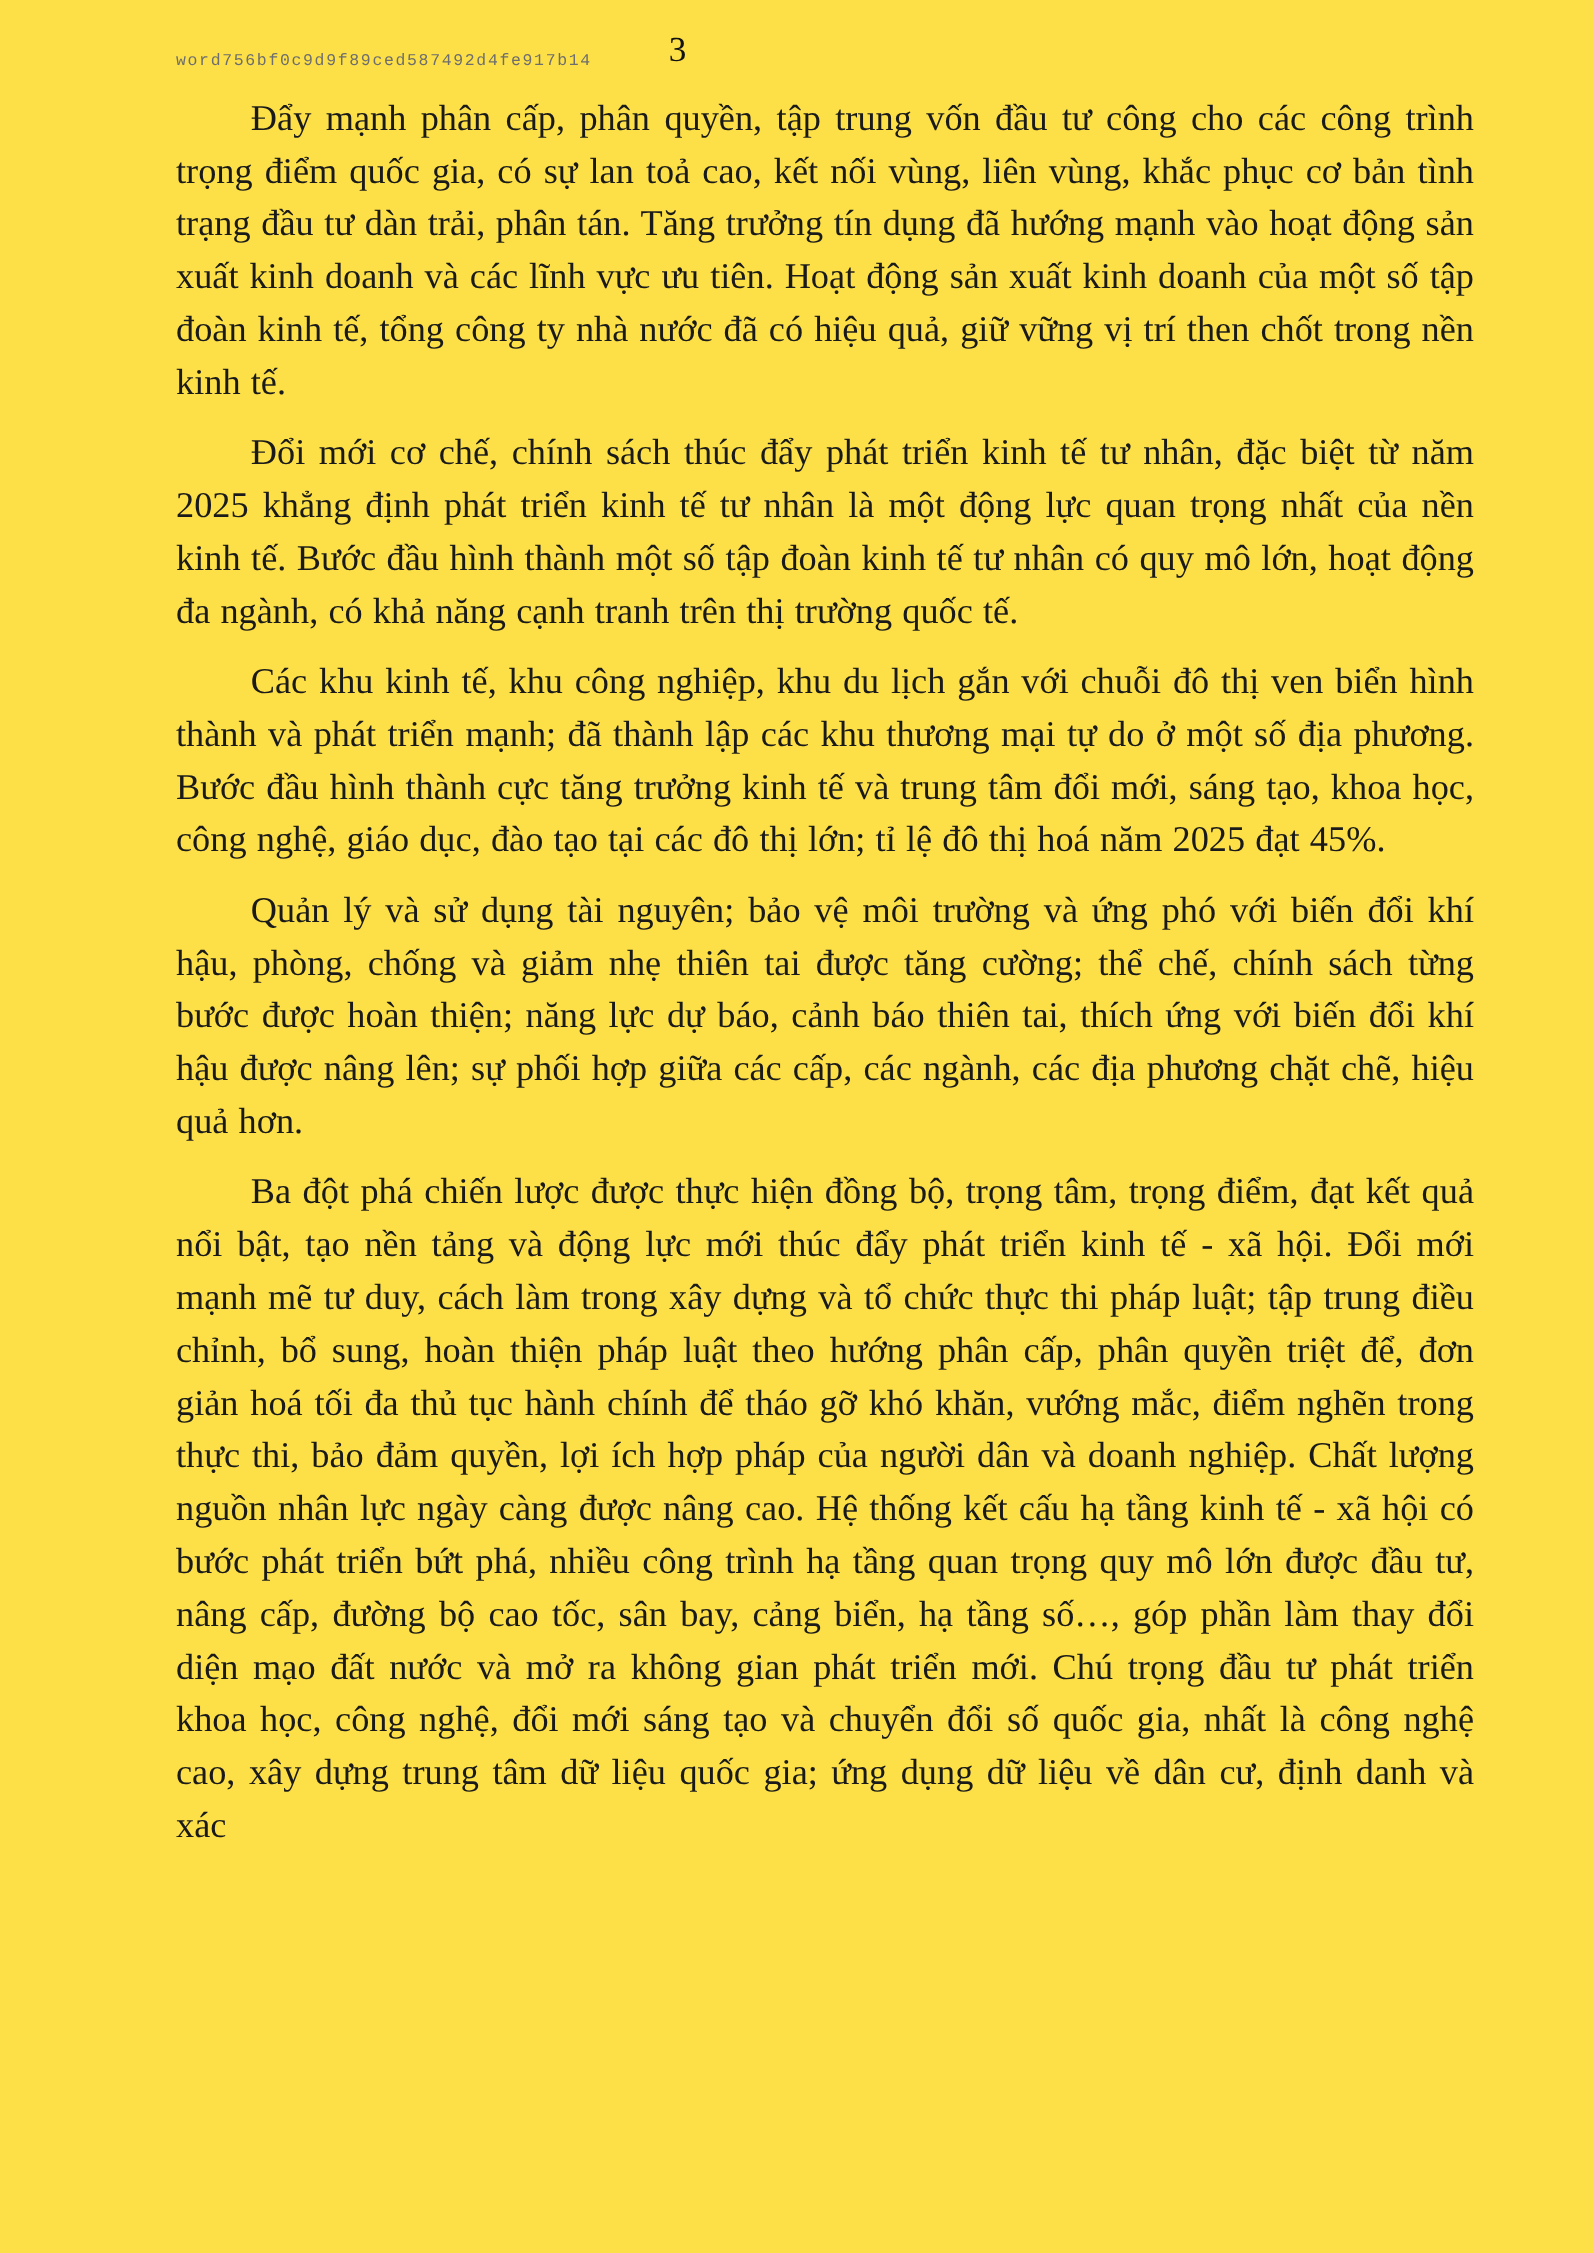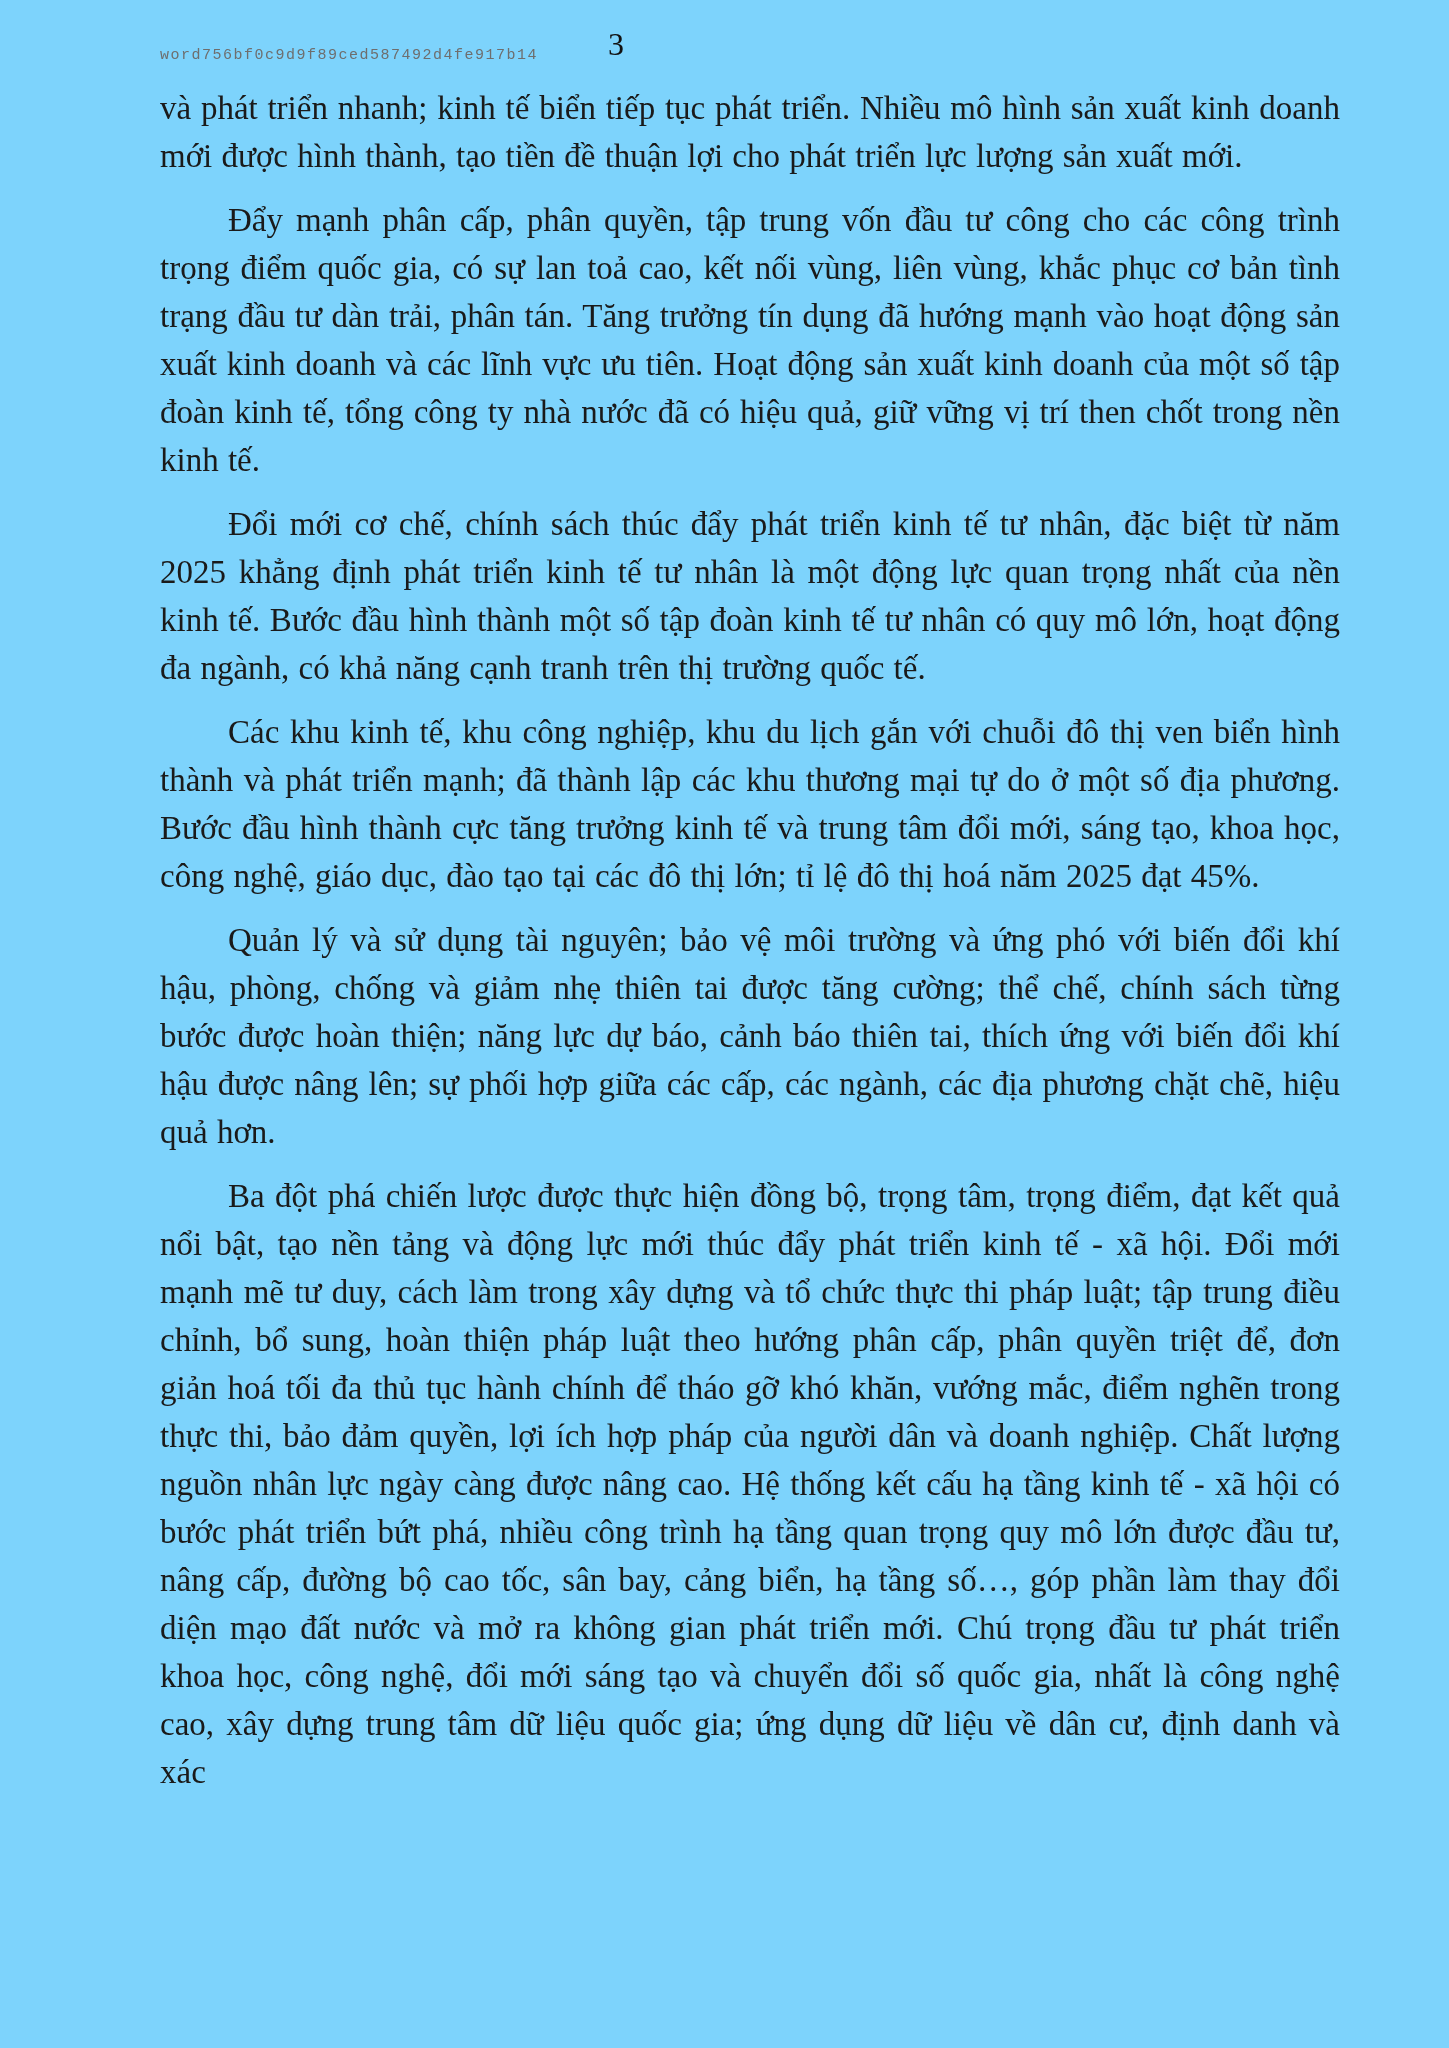--- a/index.html
+++ b/index.html
@@ -4,21 +4,21 @@
 <style>
   html, body {
     margin: 0;
     padding: 0;
     background: #ffffff;
   }
   .sheet {
     position: relative;
     width: 1449px;
     height: 2048px;
-    background: #7dd3fc;
+    background: #fde047;
     overflow: hidden;
     font-family: "Liberation Serif", "DejaVu Serif", serif;
     color: #1a1a1a;
   }
   .watermark {
     position: absolute;
     left: 160px;
     top: 47px;
     font-family: "Liberation Mono", "DejaVu Sans Mono", monospace;
     font-size: 15px;
@@ -58,21 +58,20 @@
 </head>
 <body>
 
 <div class="sheet">
 
   <div class="watermark">word756bf0c9d9f89ced587492d4fe917b14</div>
 
   <div class="page-number">3</div>
 
   <div class="content">
-    <p class="no-indent">và phát triển nhanh; kinh tế biển tiếp tục phát triển. Nhiều mô hình sản xuất kinh doanh mới được hình thành, tạo tiền đề thuận lợi cho phát triển lực lượng sản xuất mới.</p>
     <p class="indent">Đẩy mạnh phân cấp, phân quyền, tập trung vốn đầu tư công cho các công trình trọng điểm quốc gia, có sự lan toả cao, kết nối vùng, liên vùng, khắc phục cơ bản tình trạng đầu tư dàn trải, phân tán. Tăng trưởng tín dụng đã hướng mạnh vào hoạt động sản xuất kinh doanh và các lĩnh vực ưu tiên. Hoạt động sản xuất kinh doanh của một số tập đoàn kinh tế, tổng công ty nhà nước đã có hiệu quả, giữ vững vị trí then chốt trong nền kinh tế.</p>
     <p class="indent">Đổi mới cơ chế, chính sách thúc đẩy phát triển kinh tế tư nhân, đặc biệt từ năm 2025 khẳng định phát triển kinh tế tư nhân là một động lực quan trọng nhất của nền kinh tế. Bước đầu hình thành một số tập đoàn kinh tế tư nhân có quy mô lớn, hoạt động đa ngành, có khả năng cạnh tranh trên thị trường quốc tế.</p>
     <p class="indent">Các khu kinh tế, khu công nghiệp, khu du lịch gắn với chuỗi đô thị ven biển hình thành và phát triển mạnh; đã thành lập các khu thương mại tự do ở một số địa phương. Bước đầu hình thành cực tăng trưởng kinh tế và trung tâm đổi mới, sáng tạo, khoa học, công nghệ, giáo dục, đào tạo tại các đô thị lớn; tỉ lệ đô thị hoá năm 2025 đạt 45%.</p>
     <p class="indent">Quản lý và sử dụng tài nguyên; bảo vệ môi trường và ứng phó với biến đổi khí hậu, phòng, chống và giảm nhẹ thiên tai được tăng cường; thể chế, chính sách từng bước được hoàn thiện; năng lực dự báo, cảnh báo thiên tai, thích ứng với biến đổi khí hậu được nâng lên; sự phối hợp giữa các cấp, các ngành, các địa phương chặt chẽ, hiệu quả hơn.</p>
     <p class="indent">Ba đột phá chiến lược được thực hiện đồng bộ, trọng tâm, trọng điểm, đạt kết quả nổi bật, tạo nền tảng và động lực mới thúc đẩy phát triển kinh tế - xã hội. Đổi mới mạnh mẽ tư duy, cách làm trong xây dựng và tổ chức thực thi pháp luật; tập trung điều chỉnh, bổ sung, hoàn thiện pháp luật theo hướng phân cấp, phân quyền triệt để, đơn giản hoá tối đa thủ tục hành chính để tháo gỡ khó khăn, vướng mắc, điểm nghẽn trong thực thi, bảo đảm quyền, lợi ích hợp pháp của người dân và doanh nghiệp. Chất lượng nguồn nhân lực ngày càng được nâng cao. Hệ thống kết cấu hạ tầng kinh tế - xã hội có bước phát triển bứt phá, nhiều công trình hạ tầng quan trọng quy mô lớn được đầu tư, nâng cấp, đường bộ cao tốc, sân bay, cảng biển, hạ tầng số…, góp phần làm thay đổi diện mạo đất nước và mở ra không gian phát triển mới. Chú trọng đầu tư phát triển khoa học, công nghệ, đổi mới sáng tạo và chuyển đổi số quốc gia, nhất là công nghệ cao, xây dựng trung tâm dữ liệu quốc gia; ứng dụng dữ liệu về dân cư, định danh và xác</p>
   </div>
 
 </div>
 
 </body></html>

